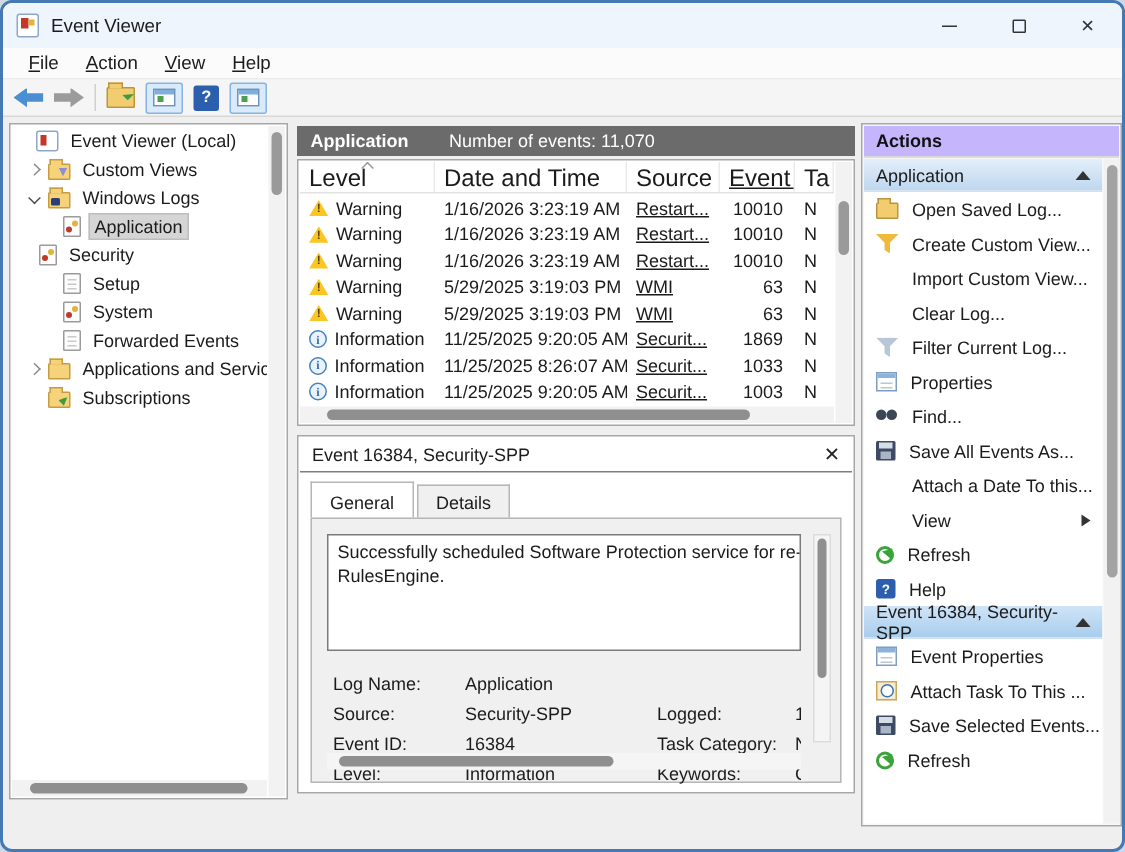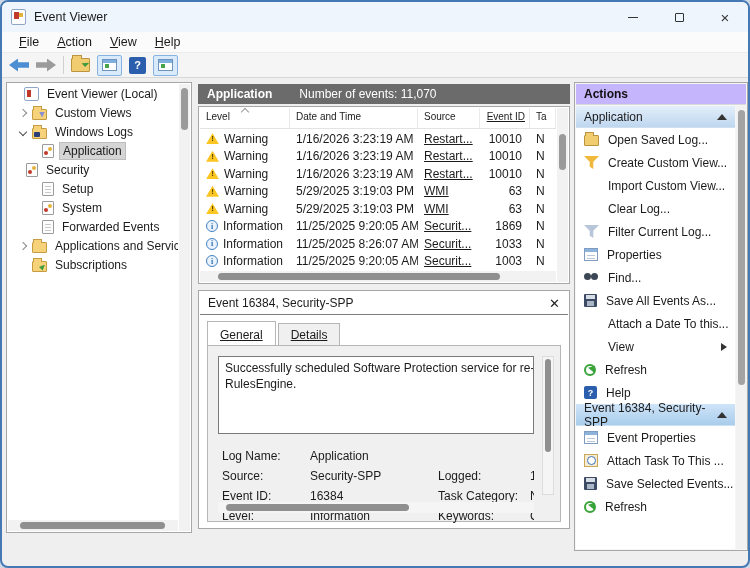--- a/index.html
+++ b/index.html
@@ -63,38 +63,38 @@
   .ti-page { width:12px; background:#fdfdfd; border:1px solid #9b9b9b; border-radius:1px; }
   .ti-page::before { content:""; position:absolute; left:2px; top:3px; right:2px; height:1px; background:#c9c9c9; box-shadow:0 3px 0 #c9c9c9, 0 6px 0 #c9c9c9; }
   .ti-log { width:12px; background:#fdfdfd; border:1px solid #9b9b9b; border-radius:1px; }
   .ti-log::before { content:""; position:absolute; left:1px; bottom:2px; width:4px; height:4px; background:#c0392b; border-radius:50%; }
   .ti-log::after { content:""; position:absolute; right:1px; top:2px; width:4px; height:4px; background:#e4b33c; border-radius:50%; }
   
   .list-header-bar { position:absolute; left:196px; top:82px; width:372px; height:20px; background:#6b6b6b; color:#fff; display:flex; align-items:center; font-size:12px; }
   .lh-title { font-weight:bold; margin-left:9px; }
   .lh-sub { margin-left:27px; }
   .list-panel { left:196px; top:104px; width:372px; height:178px; overflow:hidden; }
-  .list-cols { position:absolute; left:1px; top:1px; right:13px; height:21px; border-bottom:1px solid #e3e3e3; display:flex; font-size:10px; color:#1b1b1b; }
+  .list-cols { position:absolute; left:1px; top:1px; right:13px; height:21px; border-bottom:1px solid #e3e3e3; display:flex; font-size:16px; color:#1b1b1b; }
   .col { border-right:1px solid #ebebeb; padding:3px 4px 0 6px; position:relative; white-space:nowrap; overflow:hidden; }
   .col.sorted::before { content:""; position:absolute; top:1px; left:50%; width:5px; height:5px; border-left:1.5px solid #9a9a9a; border-top:1.5px solid #9a9a9a; transform:translateX(-50%) rotate(45deg); }
   .c-level{width:90px;} .c-date{width:128px;} .c-src{width:62px;} .c-id{width:50px; text-align:right;text-decoration:underline;} .c-task{flex:1;}
   .list-rows { position:absolute; left:1px; top:23px; right:13px; bottom:12px; overflow:hidden; }
   .lrow { height:17.5px; display:flex; align-items:center; font-size:12px; color:#1b1b1b; white-space:nowrap; }
   .cell { padding:0 4px 0 6px; overflow:hidden; }
   .cell.level { width:90px; display:flex; align-items:center; gap:5px; }
   .cell.date { width:128px; } .cell.src { width:62px;text-decoration:underline; } .cell.id { width:50px; text-align:right; padding-right:8px; } .cell.task { flex:1; }
   .icon-warning { width:13px; height:11px; background:#fbc522; clip-path:polygon(50% 0,100% 100%,0 100%); position:relative; flex:none; }
   .icon-warning::after { content:"!"; position:absolute; left:0; right:0; top:1px; text-align:center; font-size:8px; font-weight:bold; color:#5b4500; }
   .icon-info { width:12px; height:12px; border-radius:50%; background:#eaf3fc; border:1px solid #4381c1; color:#2f6fb4; font-size:8px; font-weight:bold; font-family:"Liberation Serif",serif; display:flex; align-items:center; justify-content:center; flex:none; }
   
   .event-panel { left:196px; top:288px; width:372px; height:239px; overflow:hidden; }
   .ep-header { position:absolute; left:1px; right:1px; top:1px; height:23px; display:flex; align-items:center; justify-content:space-between; border-bottom:1px solid #7e7e7e; font-size:12px; color:#1b1b1b; padding:0 8px; }
   .ep-close { font-size:13px; font-weight:bold; color:#222; }
   .ep-tabs { position:absolute; left:8px; top:32px; display:flex; font-size:12px; }
-  .tab { padding:4px 12px 3px; border:1px solid #b6b6b6; border-bottom:none; background:#f0f0f0; color:#1b1b1b; margin-right:2px;text-decoration:underline; }
+  .tab { padding:4px 12px 3px; border:1px solid #b6b6b6; border-bottom:none; background:#f0f0f0; color:#1b1b1b; margin-right:2px; }
   .tab.active { background:#fff; position:relative; top:-2px; padding-top:6px; }
   .ep-content { position:absolute; left:8px; right:8px; top:54px; bottom:6px; border:1px solid #b6b6b6; background:#f0f0f0; }
   .ep-desc { position:absolute; left:10px; top:10px; right:26px; height:78px; background:#fff; border:1px solid #7a7a7a; font-size:12px; color:#1b1b1b; padding:3px 6px; line-height:16px; overflow:hidden; white-space:nowrap; }
   .ep-vscroll { position:absolute; right:6px; top:10px; width:12px; bottom:26px; background:#f5f5f5; border:1px solid #dcdcdc; }
   .ep-vscroll .sb-thumb-v { top:2px; height:68%; left:2px; width:6px; background:#8f8f8f; }
   .ep-fields { position:absolute; left:14px; top:100px; right:26px; font-size:12px; color:#1b1b1b; }
   .f-row { display:flex; height:20px; align-items:center; white-space:nowrap; }
   .f-label { width:88px; flex:none; }
   .f-value { width:118px; flex:none; overflow:hidden; }
   .f-label2 { width:92px; flex:none; margin-left:10px; }

